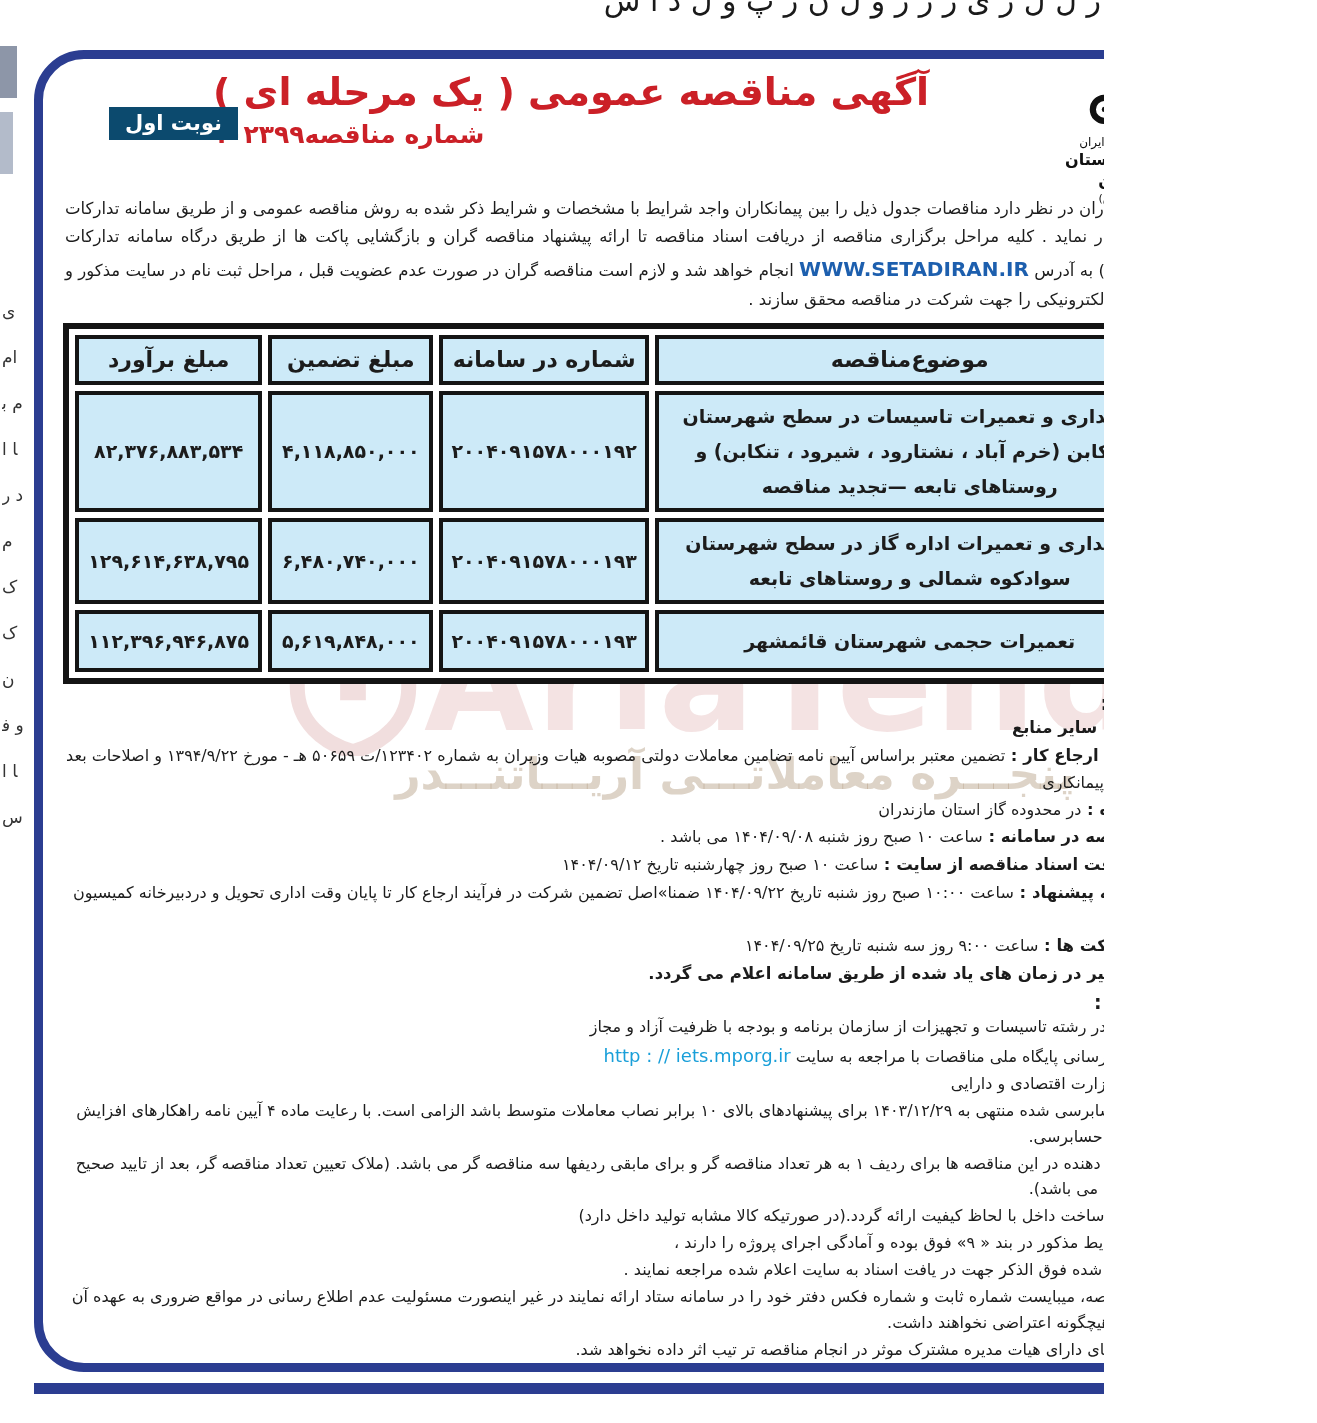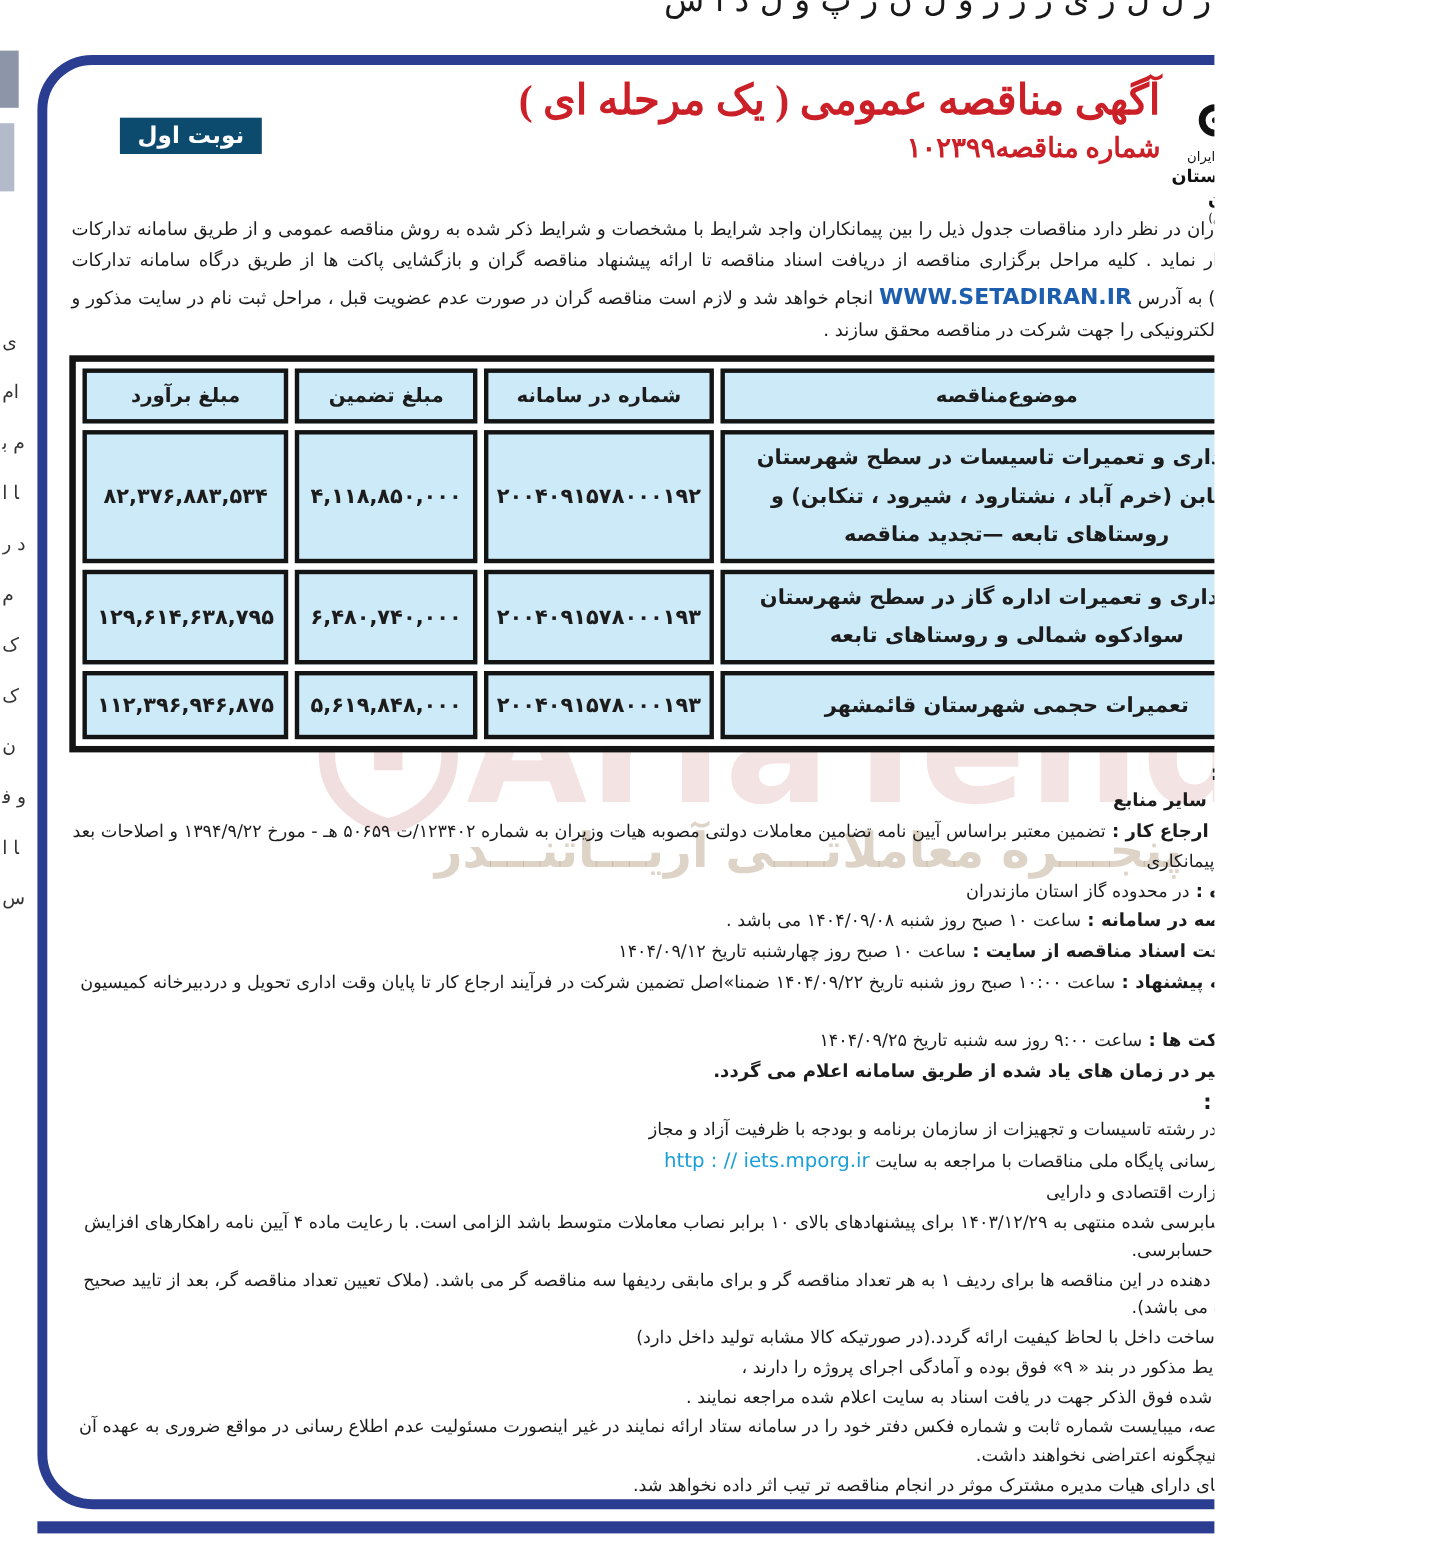--- a/index.html
+++ b/index.html
@@ -25,39 +25,39 @@
   
   .main-box{position:absolute;left:34px;top:50px;width:1264px;height:1322px;box-sizing:border-box;
             border:9px solid #2b3d91;border-radius:50px;padding:6px 24px 8px 20px;overflow:hidden;
             background:transparent;z-index:2;}
   .bottom-rule{position:absolute;left:34px;top:1383px;width:1264px;height:11px;background:#2b3d91;z-index:2;}
 
   
   .header{position:relative;height:128px;}
   .badge{position:absolute;left:46px;top:42px;background:#0c4a6e;color:#fff;font-weight:bold;
          font-size:21px;padding:3px 16px;line-height:1.3;}
-  .title-wrap{text-align:right;padding:4px 210px 0 150px;direction:rtl;font-family:Liberation Serif, serif;}
+  .title-wrap{text-align:left;padding:4px 210px 0 150px;direction:rtl;}
   .title{color:#cb2027;font-weight:bold;font-size:38px;line-height:1.25;}
   .subtitle{color:#cb2027;font-weight:bold;font-size:25px;margin-top:3px;direction:rtl;}
   .logo{position:absolute;right:30px;top:-2px;width:205px;text-align:center;line-height:1.3;color:#111;}
   .logo-l1{font-size:12px;}
   .logo-l2{font-size:16px;font-weight:bold;}
   .logo-l3{font-size:11px;}
 
   
   .intro{direction:rtl;text-align:justify;font-size:16.5px;line-height:1.72;margin:2px 2px 8px;}
   .link-setad{color:#1d5fae;font-weight:bold;font-size:20px;margin-top:12px;}
   .link-cyan{color:#199fd9;font-size:18px;}
 
   
   .tbl-wrap{border:6px solid #141414;margin:2px 0 8px;background:#fff;}
   table{width:100%;border-collapse:separate;border-spacing:6px;direction:rtl;background:#fff;}
   th,td{border:4px solid #141414;background:#cdeaf8;text-align:center;vertical-align:middle;
         font-weight:bold;padding:4px 8px;}
-  th{font-size:18px;height:34px;}
+  th{font-size:22px;height:34px;}
   td{font-size:19px;}
   td.subject{line-height:1.85;}
   col.c-row{width:64px;} col.c-subj{width:600px;} col.c-sys{width:176px;}
   col.c-guar{width:166px;} col.c-est{width:188px;}
   tr.r1 td{height:76px;} tr.r2 td{height:52px;} tr.r3 td{height:46px;}
 
   
   .sec-h{direction:rtl;font-weight:bold;font-size:19px;margin:3px 0 1px;text-align:right;}
   .item{direction:rtl;font-size:16px;line-height:1.62;margin:1px 0;text-align:right;}
   .item .lbl{font-weight:bold;font-size:16.5px;}

